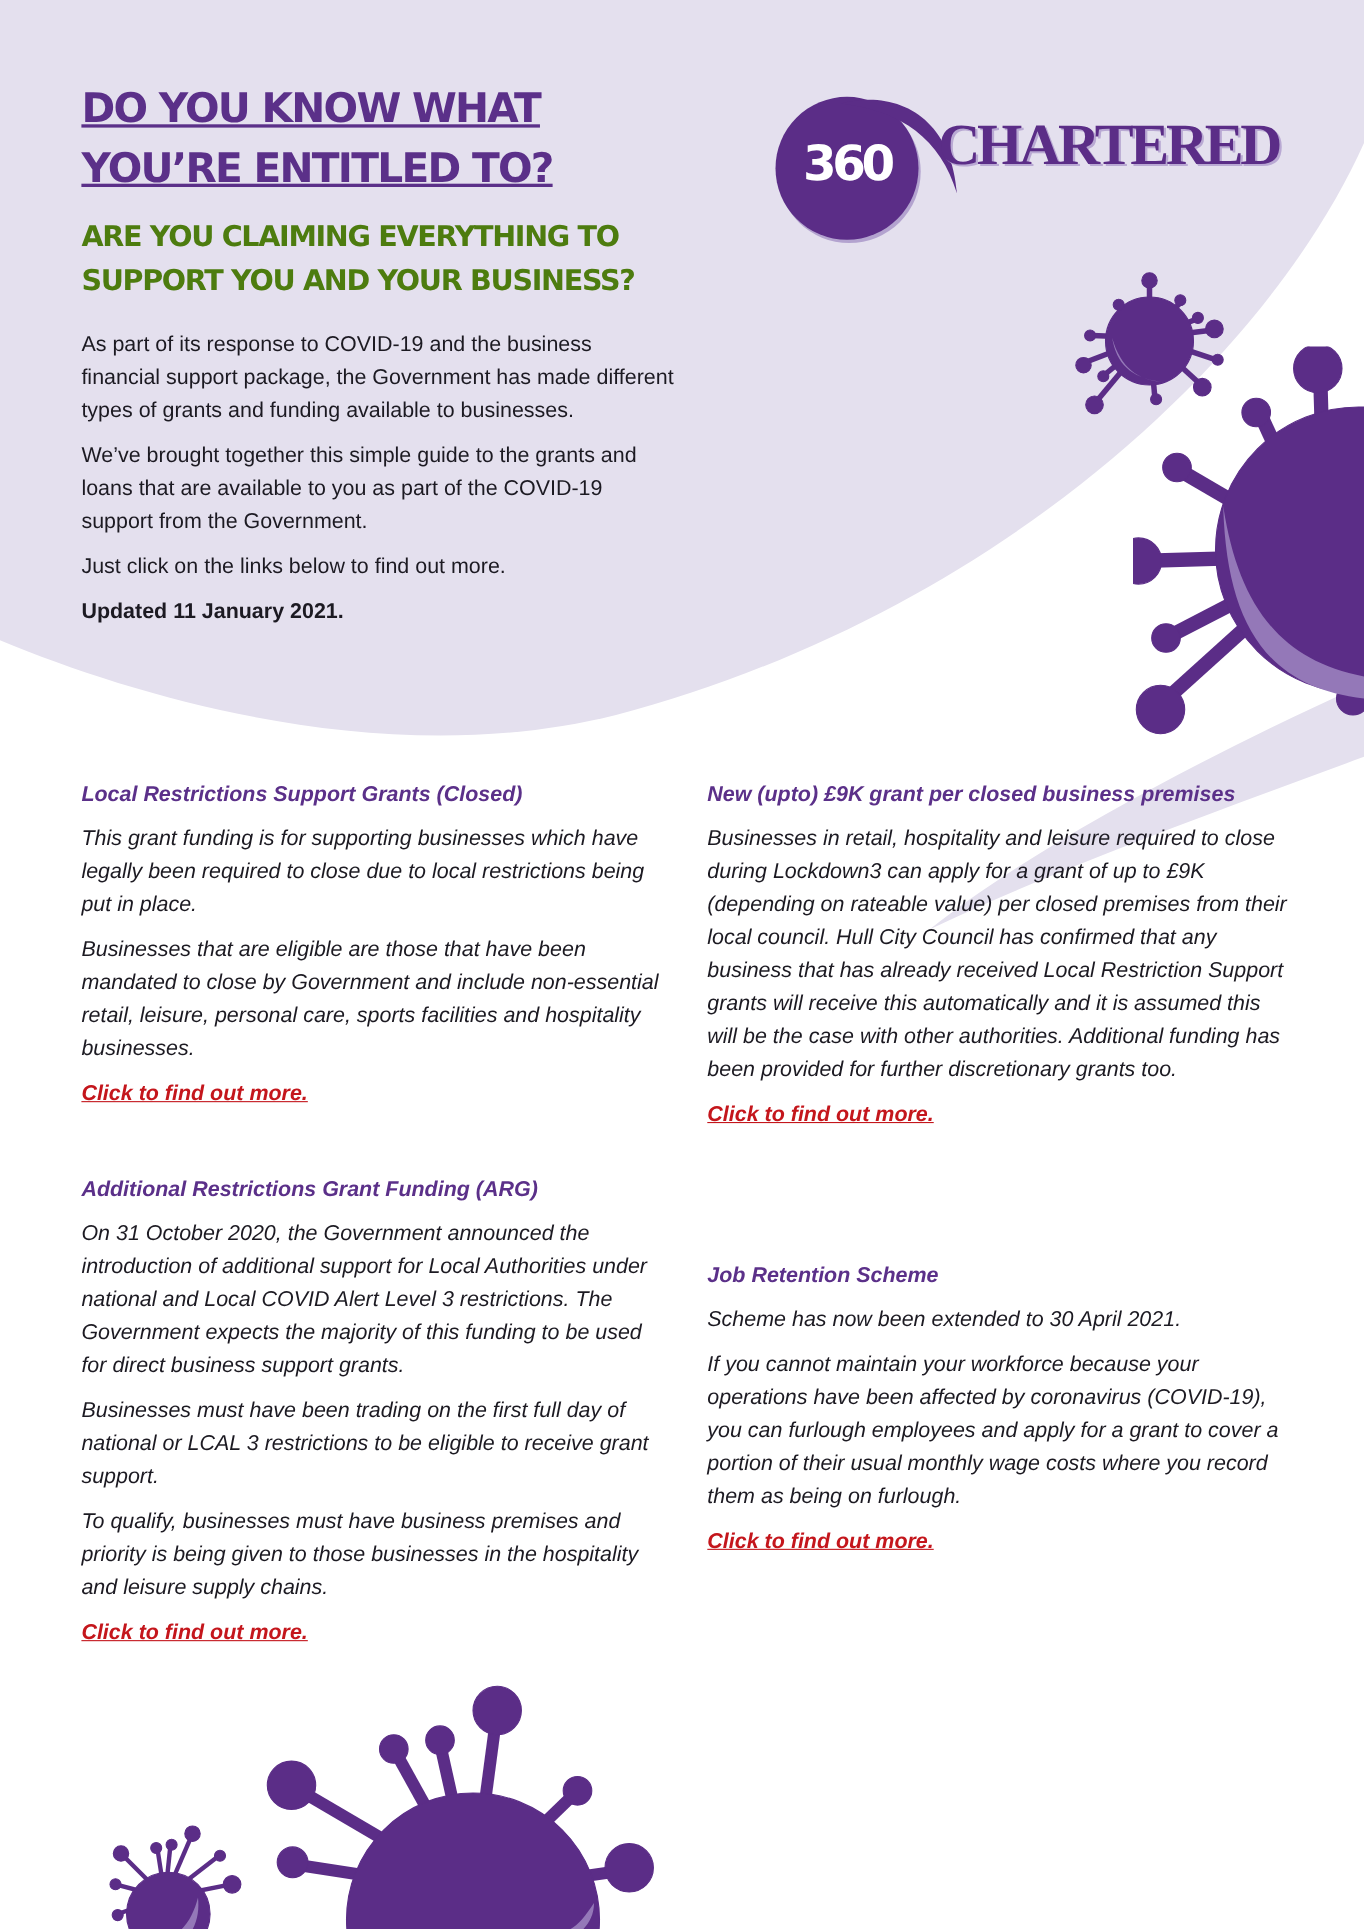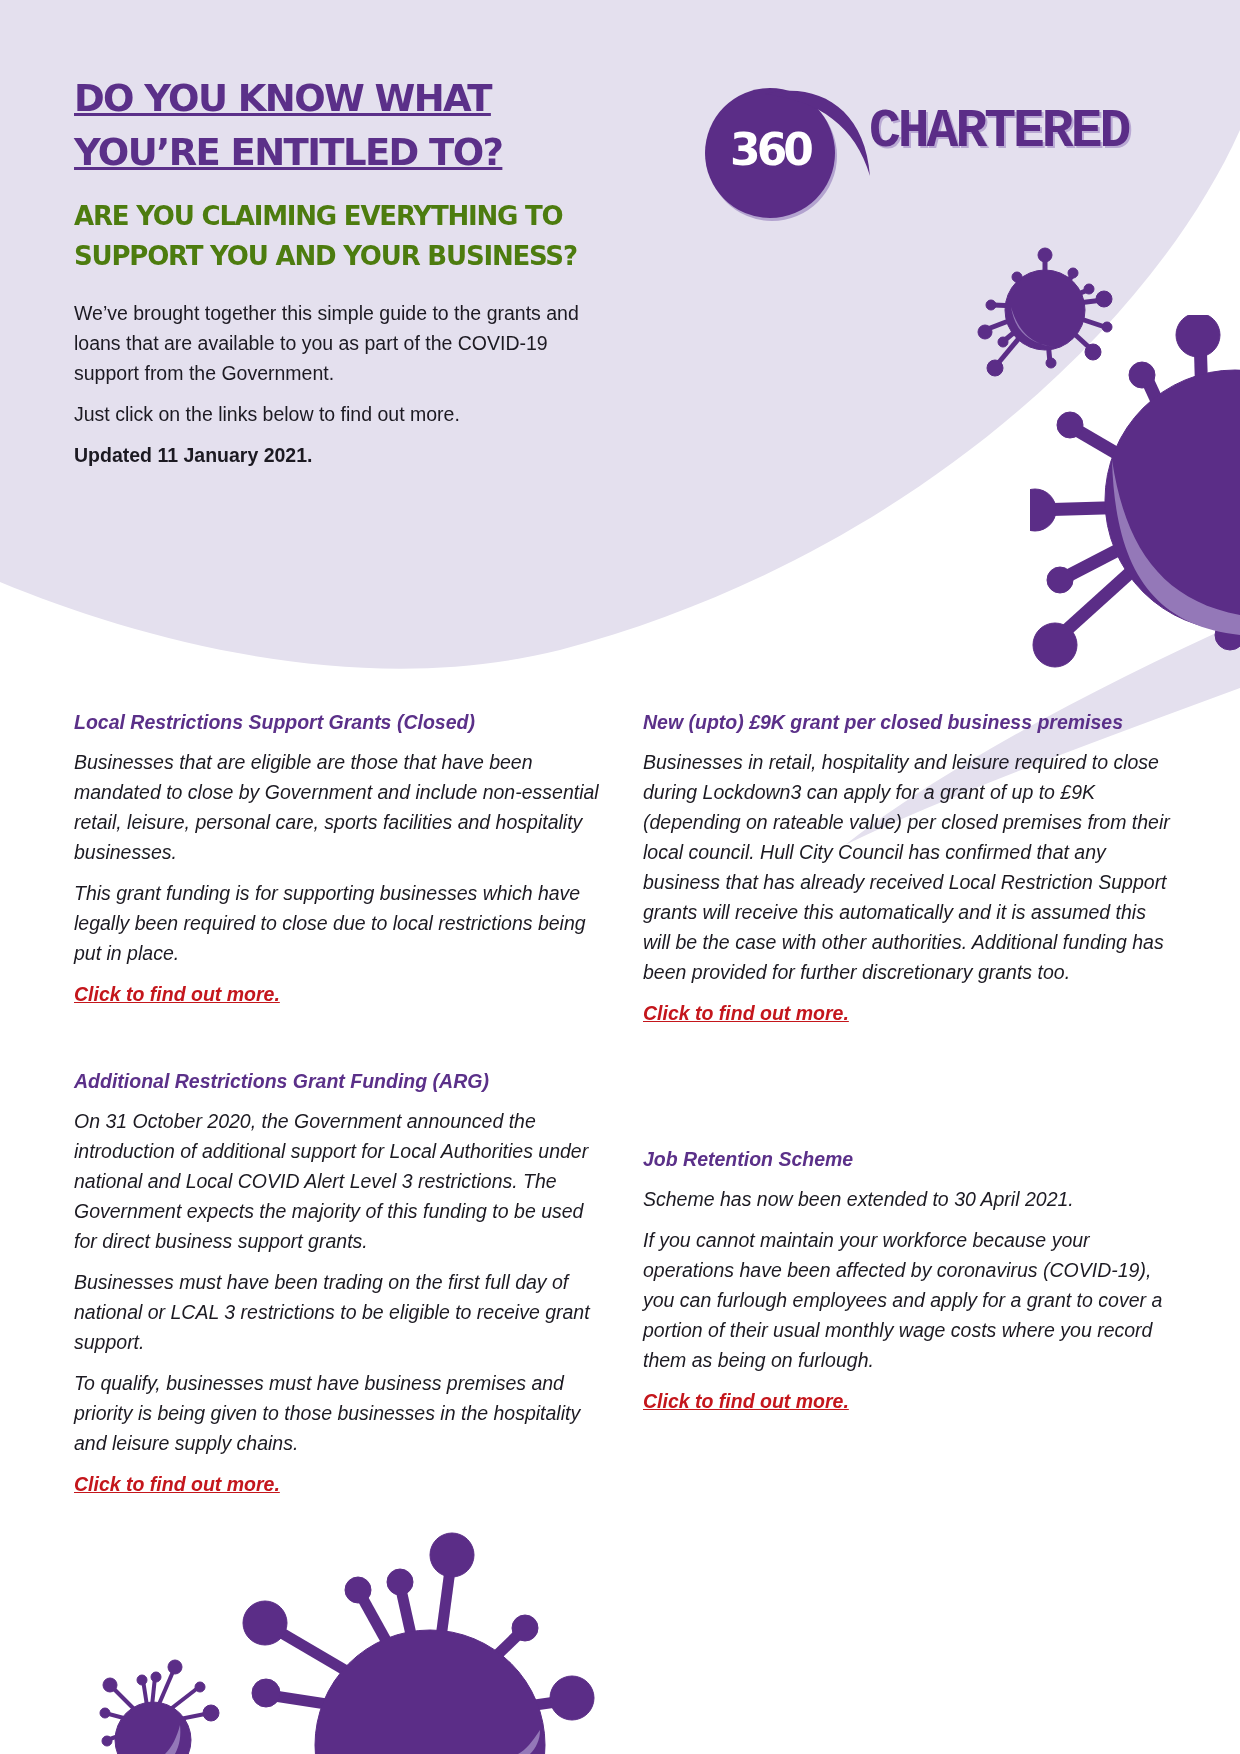--- a/index.html
+++ b/index.html
@@ -35,22 +35,22 @@
     border-radius: 50%; background: #5b2d87;
     box-shadow: 2px 3px 0 #b3a3cf;
   }
   .logo-num {
     position: absolute; left: 8px; top: 40px; width: 114px; text-align: center;
     font-family: "DejaVu Sans", sans-serif; font-weight: bold; color: #ffffff;
     font-size: 44px; letter-spacing: -4px;
   }
   .logo-swoosh { position: absolute; left: 40px; top: -8px; width: 130px; height: 110px; }
   .logo-word1 {
-    position: absolute; left: 164px; top: 20px;
-    font-family: Liberation Mono, monospace; font-weight: bold;
+    position: absolute; left: 148px; top: 20px;
+    font-family: Liberation Serif, serif; font-weight: bold;
     font-size: 53px; letter-spacing: -3px; color: #5b2d87; line-height: 56px;
     text-shadow: 2px 2px 0 #b9a9d3;
   }
   .logo-word2 {
     position: absolute; left: 153px; top: 76px;
     font-family: "DejaVu Sans", sans-serif; font-size: 31px; letter-spacing: 4.3px;
     color: #5b2d87; line-height: 36px;
   }
 
   .section { width: 535px; font-size: 19.5px; line-height: 30px; font-style: italic; }
@@ -193,29 +193,30 @@
 <div class="content logo">
   <div class="logo-circle"></div>
   <svg class="logo-swoosh" viewBox="0 0 130 110">
     <path d="M20 18 C70 5 120 30 125 100 C110 50 75 25 20 18 Z" fill="#5b2d87"></path>
   </svg>
   <div class="logo-num">360</div>
   <div class="logo-word1">CHARTERED</div>
 </div>
 
 <div class="content intro">
+  <p>As part of its response to COVID-19 and the business financial support package, the Government has made different types of grants and funding available to businesses.</p>
   <p>We’ve brought together this simple guide to the grants and loans that are available to you as part of the COVID-19 support from the Government.</p>
   <p>Just click on the links below to find out more.</p>
   <p class="updated">Updated 11 January 2021.</p>
 </div>
 
 <div class="content section s1">
   <h3>Local Restrictions Support Grants (Closed)</h3>
+  <p>This grant funding is for supporting businesses which have legally been required to close due to local restrictions being put in place.</p>
   <p>Businesses that are eligible are those that have been mandated to close by Government and include non-essential retail, leisure, personal care, sports facilities and hospitality businesses.</p>
-  <p>This grant funding is for supporting businesses which have legally been required to close due to local restrictions being put in place.</p>
   <a class="more">Click to find out more.</a>
 </div>
 
 <div class="content section s2">
   <h3>Additional Restrictions Grant Funding (ARG)</h3>
   <p>On 31 October 2020, the Government announced the introduction of additional support for Local Authorities under national and Local COVID Alert Level 3 restrictions. The Government expects the majority of this funding to be used for direct business support grants.</p>
   <p>Businesses must have been trading on the first full day of national or LCAL 3 restrictions to be eligible to receive grant support.</p>
   <p>To qualify, businesses must have business premises and priority is being given to those businesses in the hospitality and leisure supply chains.</p>
   <a class="more">Click to find out more.</a>
 </div>

